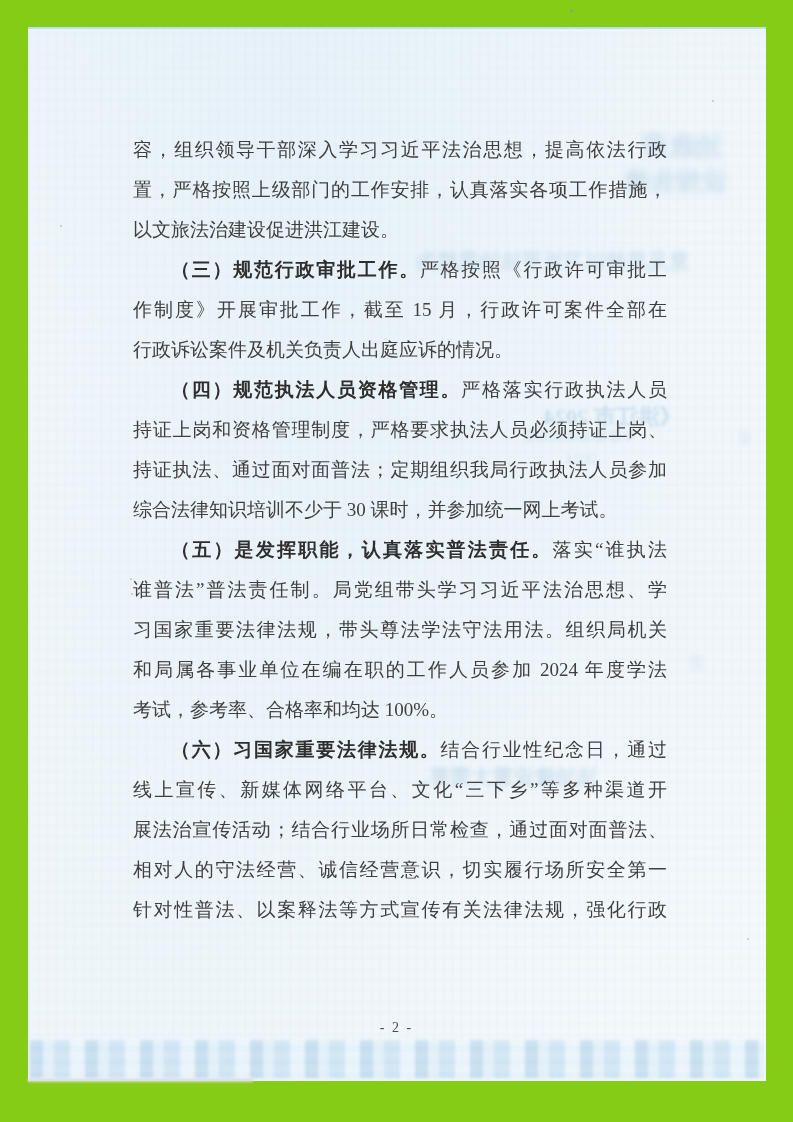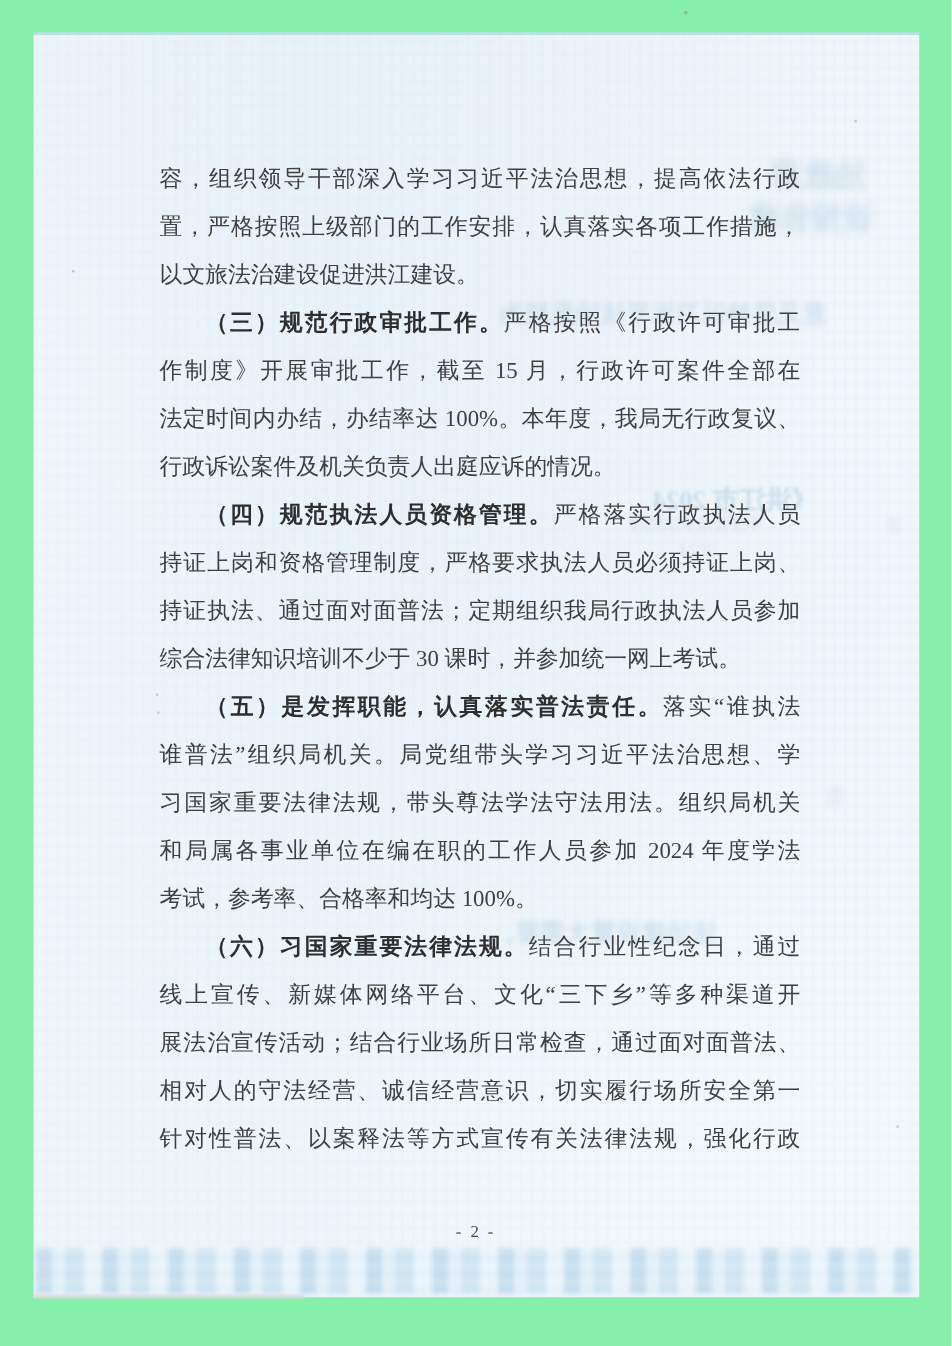--- a/index.html
+++ b/index.html
@@ -1,18 +1,18 @@
 <!DOCTYPE html>
 <html><head>
 <meta charset="utf-8">
 <style>
   html,body{margin:0;padding:0;background:#ffffff;}
   #stage{
     position:relative;width:793px;height:1122px;overflow:hidden;
-    background:#86efac;
+    background:#84cc16;
     font-family:"Liberation Serif","DejaVu Serif",serif;
   }
   
   #sheet{
     position:absolute;left:28px;top:27px;width:738px;height:1052px;
     background:
       radial-gradient(ellipse at 35% 15%, rgba(208,228,242,.30), transparent 60%),
       radial-gradient(ellipse at 75% 45%, rgba(214,232,244,.22), transparent 55%),
       radial-gradient(ellipse at 20% 80%, rgba(210,230,242,.18), transparent 55%),
       linear-gradient(#eff6fa, #f5f9fc 30%, #f3f8fb);
@@ -89,32 +89,31 @@
 
   <div id="textcol">
       <div class="para">
         <div class="line"><span class="seg">容，组织领导干部深入学习习近平法治思想，提高依法行政</span></div>
         <div class="line"><span class="seg">置，严格按照上级部门的工作安排，认真落实各项工作措施，</span></div>
         <div class="line short"><span class="seg">以文旅法治建设促进洪江建设。</span></div>
       </div>
       <div class="para">
         <div class="line indent"><span class="seg bold">（三）规范行政审批工作。</span><span class="seg">严格按照《行政许可审批工</span></div>
         <div class="line"><span class="seg">作制度》开展审批工作，截至 15 月，行政许可案件全部在</span></div>
-        <div class="line"><span class="seg">法定时间内办结，办结率达 100%。本年度，我局无行政复议、</span></div>
         <div class="line short"><span class="seg">行政诉讼案件及机关负责人出庭应诉的情况。</span></div>
       </div>
       <div class="para">
         <div class="line indent"><span class="seg bold">（四）规范执法人员资格管理。</span><span class="seg">严格落实行政执法人员</span></div>
         <div class="line"><span class="seg">持证上岗和资格管理制度，严格要求执法人员必须持证上岗、</span></div>
         <div class="line"><span class="seg">持证执法、通过面对面普法；定期组织我局行政执法人员参加</span></div>
         <div class="line short"><span class="seg">综合法律知识培训不少于 30 课时，并参加统一网上考试。</span></div>
       </div>
       <div class="para">
         <div class="line indent"><span class="seg bold">（五）是发挥职能，认真落实普法责任。</span><span class="seg">落实“谁执法</span></div>
-        <div class="line"><span class="seg">谁普法”组织局机关。局党组带头学习习近平法治思想、学</span></div>
+        <div class="line"><span class="seg">谁普法”普法责任制。局党组带头学习习近平法治思想、学</span></div>
         <div class="line"><span class="seg">习国家重要法律法规，带头尊法学法守法用法。组织局机关</span></div>
         <div class="line"><span class="seg">和局属各事业单位在编在职的工作人员参加 2024 年度学法</span></div>
         <div class="line short"><span class="seg">考试，参考率、合格率和均达 100%。</span></div>
       </div>
       <div class="para">
         <div class="line indent"><span class="seg bold">（六）习国家重要法律法规。</span><span class="seg">结合行业性纪念日，通过</span></div>
         <div class="line"><span class="seg">线上宣传、新媒体网络平台、文化“三下乡”等多种渠道开</span></div>
         <div class="line"><span class="seg">展法治宣传活动；结合行业场所日常检查，通过面对面普法、</span></div>
         <div class="line"><span class="seg">相对人的守法经营、诚信经营意识，切实履行场所安全第一</span></div>
         <div class="line"><span class="seg">针对性普法、以案释法等方式宣传有关法律法规，强化行政</span></div>

